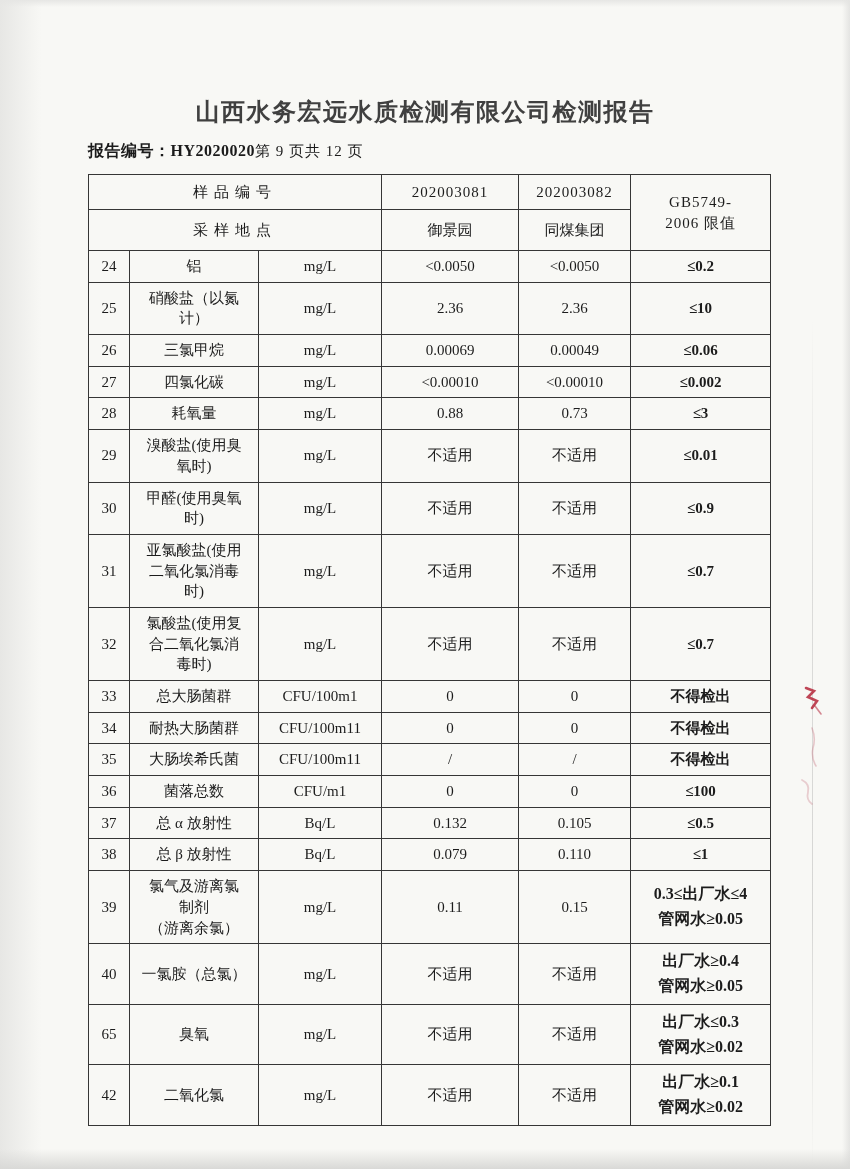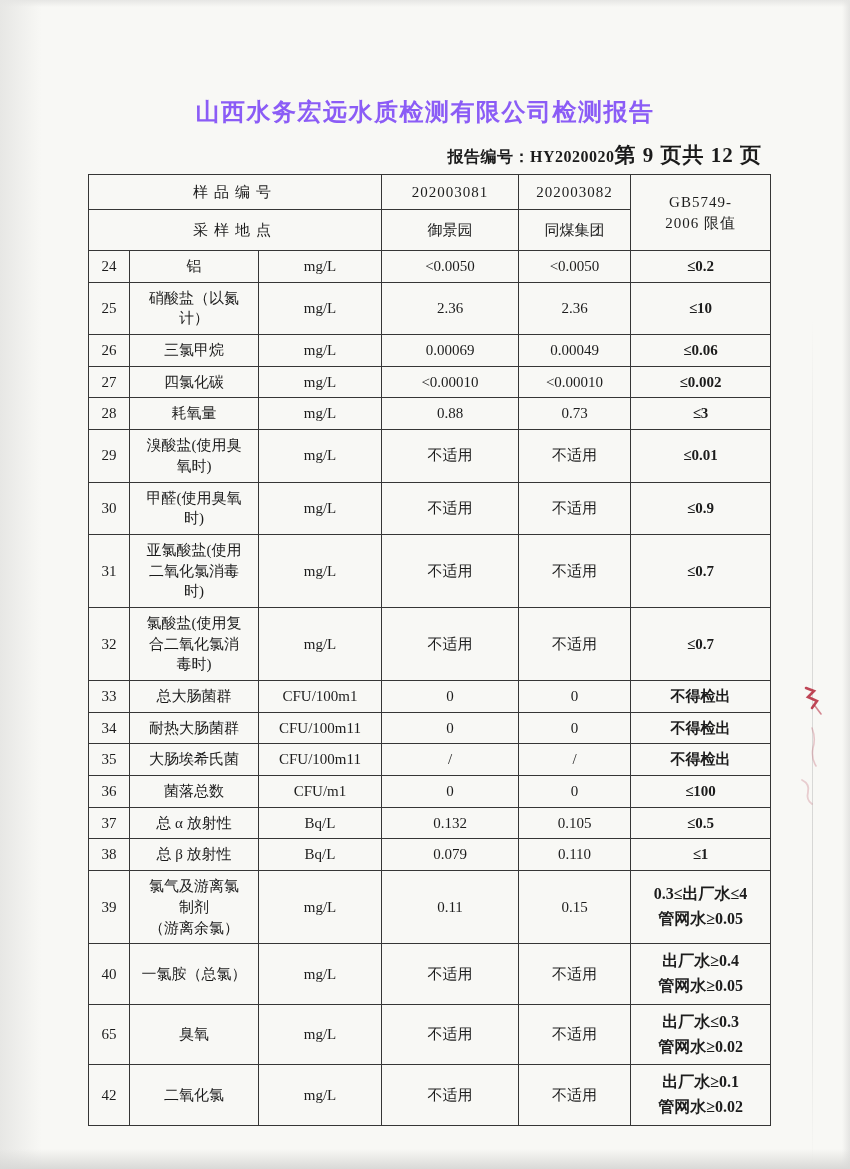--- a/index.html
+++ b/index.html
@@ -20,29 +20,29 @@
   .edge-bottom{position:absolute;left:0;bottom:0;right:0;height:20px;
     background:linear-gradient(0deg,#d9d9d7 0%,rgba(248,248,245,0) 100%);}
   .edge-right{position:absolute;right:0;top:0;bottom:0;width:8px;
     background:linear-gradient(270deg,#e4e4e2 0%,rgba(248,248,245,0) 100%);}
   .crease{position:absolute;left:812px;top:320px;height:849px;width:1px;
     background:linear-gradient(180deg,rgba(190,190,188,0),#dcdcda 30%,#d6d6d4 70%,rgba(190,190,188,0));}
 
   .doc-title{
     position:absolute;top:96px;left:0;width:100%;text-align:center;
     font-family:"Liberation Sans","DejaVu Sans",sans-serif;
-    font-size:24px;font-weight:bold;letter-spacing:1.5px;color:#8b5cf6;
+    font-size:24px;font-weight:bold;letter-spacing:1.5px;color:#404040;
   }
   .meta-row{
     position:absolute;top:141px;left:88px;width:674px;
-    display:flex;justify-content:flex-end;align-items:baseline;
+    display:flex;justify-content:flex-start;align-items:baseline;
     font-size:16px;
   }
   .report-no{font-weight:bold;letter-spacing:.5px;}
-  .page-indicator{font-size:21px;letter-spacing:1px;font-weight:bold;}
+  .page-indicator{font-size:15px;letter-spacing:1px;}
 
   table.results{
     position:absolute;left:88px;top:174px;width:682px;
     border-collapse:collapse;table-layout:fixed;
   }
   table.results td{
     border:1px solid #363636;
     text-align:center;vertical-align:middle;
     font-size:15px;line-height:1.38;color:#1c1c1c;
     padding:5px 3px;overflow:hidden;

